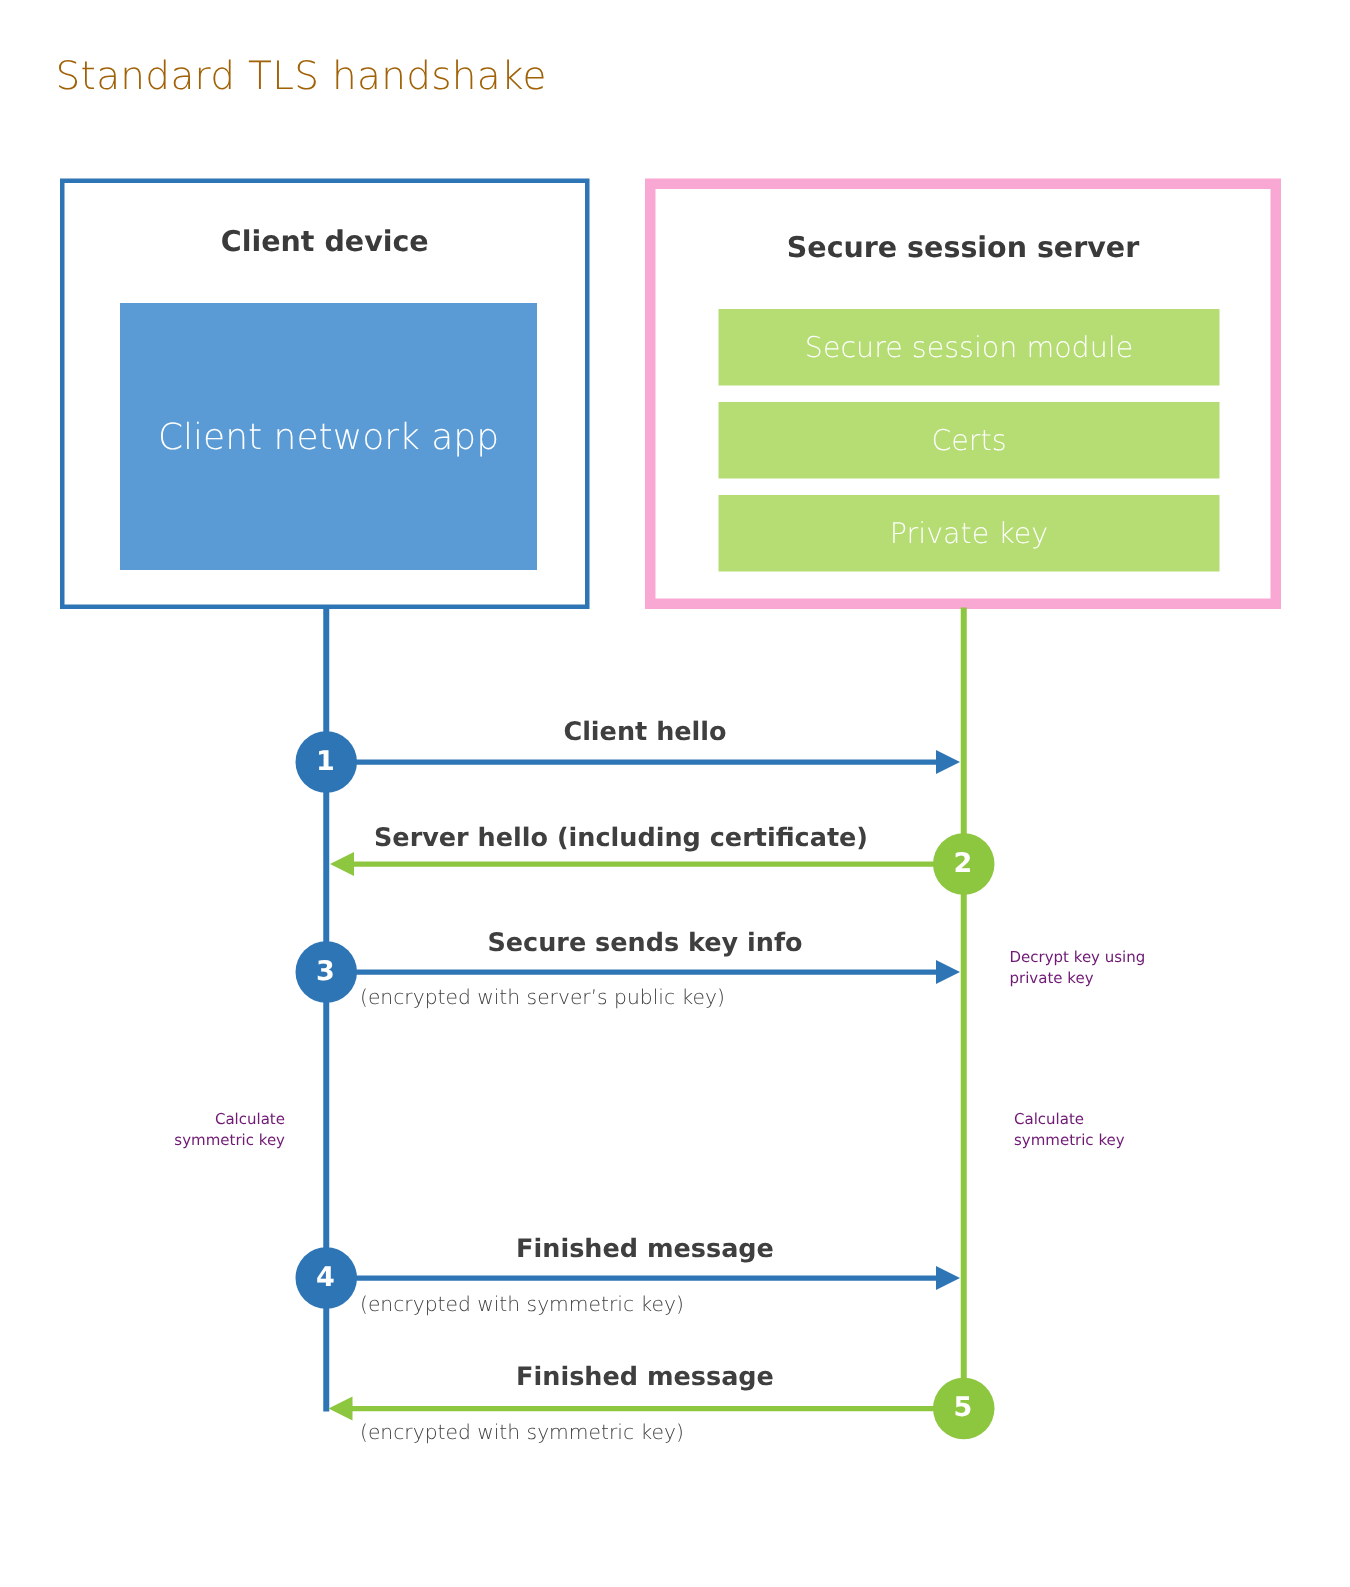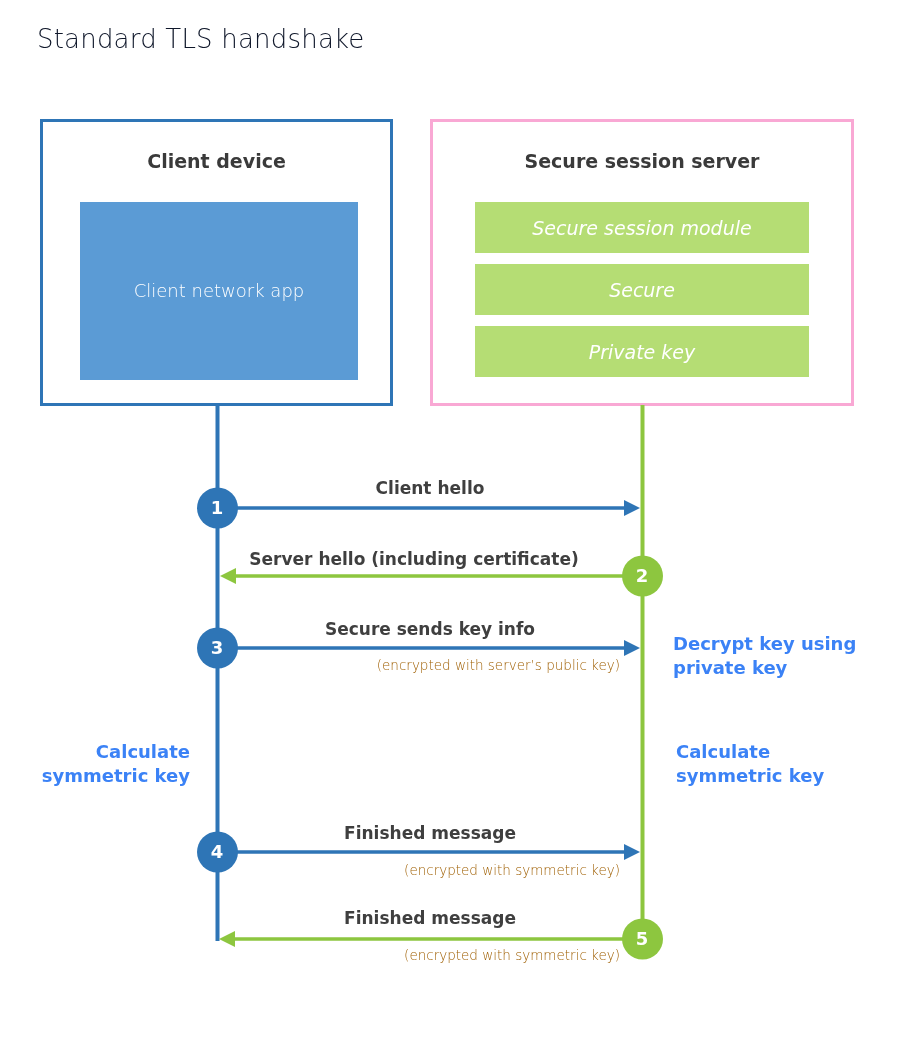--- a/index.html
+++ b/index.html
@@ -13,24 +13,24 @@
     position: relative;
     overflow: hidden;
     font-family: "DejaVu Sans", "Liberation Sans", sans-serif;
     -webkit-font-smoothing: antialiased;
   }
 
   
   .page-title {
     position: absolute;
     left: 37px;
-    top: 24px;
+    top: 36px;
     font-size: 26px;
     font-weight: 300;
-    color: #0f172a;
+    color: #a16207;
     letter-spacing: 0.2px;
     white-space: nowrap;
   }
 
   
   .panel {
     position: absolute;
     background: #ffffff;
     box-sizing: border-box;
   }
@@ -39,21 +39,21 @@
     top: 119px;
     width: 353px;
     height: 287px;
     border: 3px solid #2e75b6;
   }
   .panel-server {
     left: 430px;
     top: 119px;
     width: 424px;
     height: 287px;
-    border: 3px solid #f9a8d4;
+    border: 7px solid #f9a8d4;
   }
   .panel-title {
     position: absolute;
     left: 0;
     right: 0;
     top: 28px;
     text-align: center;
     font-size: 19px;
     font-weight: bold;
     color: #3a3a3a;
@@ -65,34 +65,33 @@
     left: 37px;
     top: 80px;
     width: 278px;
     height: 178px;
     background: #5b9bd5;
     display: flex;
     align-items: center;
     justify-content: center;
     text-align: center;
     color: #ffffff;
-    font-size: 18px;
+    font-size: 24px;
     font-weight: 300;
     line-height: 1.35;
     padding: 0 14px;
     box-sizing: border-box;
   }
 
   
   .server-bars {
     position: absolute;
     left: 42px;
     top: 80px;
     width: 334px;
-    font-style: italic;
   }
   .server-bar {
     height: 51px;
     background: #b5dd74;
     margin-bottom: 11px;
     display: flex;
     align-items: center;
     justify-content: center;
     color: #ffffff;
     font-size: 19px;
@@ -104,43 +103,43 @@
   #sequence {
     position: absolute;
     left: 0;
     top: 0;
     width: 900px;
     height: 1058px;
   }
 
   .lane-label {
     position: absolute;
-    font-size: 18px;
-    font-weight: 700;
-    color: #3b82f6;
+    font-size: 10px;
+    font-weight: 400;
+    color: #701a75;
     line-height: 1.35;
     white-space: pre-line;
   }
   .lane-label.left  { text-align: right;  }
   .lane-label.right { text-align: left;   }
 
   .msg-main {
     position: absolute;
     font-size: 17px;
     font-weight: 700;
     color: #3f3f3f;
     text-align: center;
     white-space: nowrap;
   }
   .msg-sub {
     position: absolute;
     font-size: 13.5px;
     font-weight: 300;
-    color: #a16207;
-    text-align: right;
+    color: #404040;
+    text-align: left;
     white-space: nowrap;
   }
   .step-num {
     position: absolute;
     width: 44px;
     text-align: center;
     font-size: 18px;
     font-weight: bold;
     color: #ffffff;
   }
@@ -153,21 +152,21 @@
 <div class="panel panel-client">
   <div class="panel-title">Client device</div>
   <div class="client-app">Client network
 app</div>
 </div>
 
 <div class="panel panel-server">
   <div class="panel-title">Secure session server</div>
   <div class="server-bars">
     <div class="server-bar">Secure session module</div>
-    <div class="server-bar">Secure</div>
+    <div class="server-bar">Certs</div>
     <div class="server-bar">Private key</div>
   </div>
 </div>
 
 <svg id="sequence" viewBox="0 0 900 1058">
 
   <line x1="217.5" y1="405" x2="217.5" y2="941" stroke="#2e75b6" stroke-width="4"></line>
   <line x1="642.5" y1="405" x2="642.5" y2="939" stroke="#8dc63f" stroke-width="4"></line>
 
   <g>

